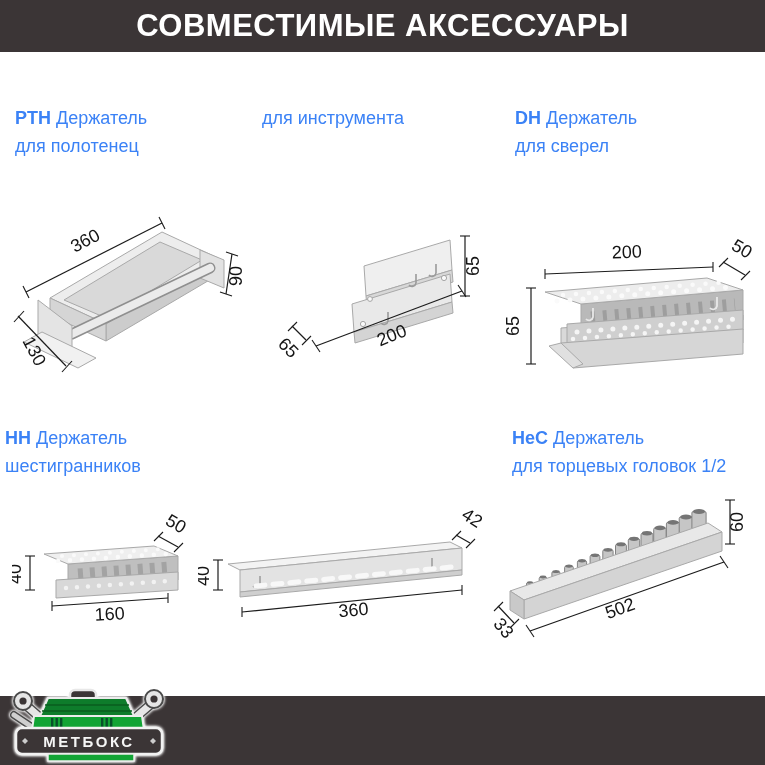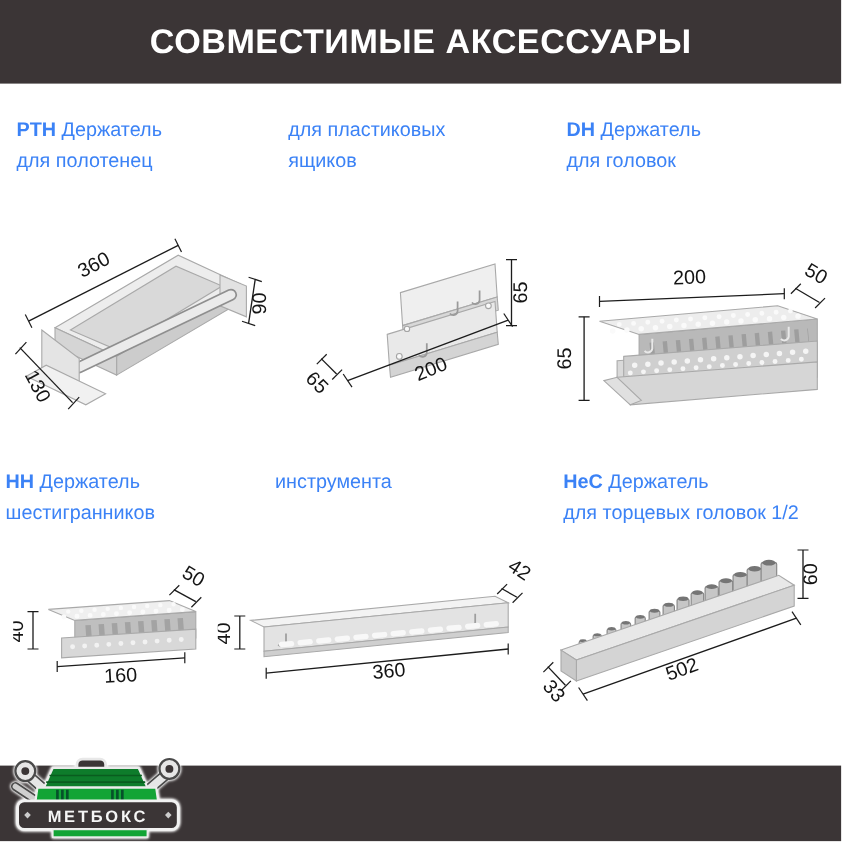--- a/index.html
+++ b/index.html
@@ -1,21 +1,21 @@
 <!DOCTYPE html>
 <html><head>
 <meta charset="utf-8">
 <style>
   html,body{margin:0;padding:0;background:#ffffff;}
   #page{
     position:relative;width:765px;height:765px;overflow:hidden;background:#ffffff;
     font-family:"Liberation Sans","DejaVu Sans",sans-serif;color:#151515;
   }
   .bar{position:absolute;left:0;width:765px;background:#3b3536;}
-  #header-bar{top:0;height:76px;display:flex;align-items:center;justify-content:center;}
+  #header-bar{top:0;height:52px;display:flex;align-items:center;justify-content:center;}
   #header-title{color:#ffffff;font-size:31px;font-weight:bold;letter-spacing:0.5px;}
   #footer-bar{top:696px;height:69px;}
   .ptitle{position:absolute;text-align:left;font-size:18px;line-height:28px;color:#3b82f6;}
   .ptitle .ln{white-space:nowrap;}
   .ptitle b{font-weight:bold;}
   .pimg{position:absolute;}
   svg text{font-family:"Liberation Sans","DejaVu Sans",sans-serif;font-size:18px;fill:#141414;}
   svg .dim{stroke:#1c1c1c;stroke-width:1.2;}
   svg .tick{stroke:#1c1c1c;stroke-width:1.1;}
   svg .face{stroke:#a9a9a9;stroke-width:1;}
@@ -29,26 +29,25 @@
 
   <div class="bar" id="header-bar">
     <div id="header-title">СОВМЕСТИМЫЕ АКСЕССУАРЫ</div>
   </div>
 
   <div class="ptitle" style="left:15px;top:104px;width:220px;">
     <div class="ln"><b>PTH</b> <span>Держатель</span></div>
     <div class="ln">для полотенец</div>
   </div>
   <div class="ptitle" style="left:262px;top:104px;width:240px;">
-    <div class="ln">для пластиковых</div>
-    <div class="ln">ящиков</div>
+    <div class="ln">для инструмента</div>
   </div>
   <div class="ptitle" style="left:515px;top:104px;width:230px;">
     <div class="ln"><b>DH</b> <span>Держатель</span></div>
-    <div class="ln">для головок</div>
+    <div class="ln">для сверел</div>
   </div>
 
   <svg class="pimg" style="left:12px;top:196px;" width="238" height="196" viewBox="0 0 238 196">
     <line class="dim" x1="14" y1="96" x2="150" y2="27"></line>
     <line class="tick" x1="11" y1="90" x2="17" y2="102"></line>
       <line class="tick" x1="147" y1="21" x2="153" y2="33"></line>
     <polygon class="face" points="38,102 150,36 206,62 94,128" fill="#ededed"></polygon>
     <polygon class="face" points="52,104 148,46 190,64 94,122" fill="#d9d9d9"></polygon>
     <polygon class="face" points="94,128 206,62 206,79 94,145" fill="#cccccc"></polygon>
     <polygon class="face" points="38,102 94,128 94,145 38,119" fill="#d5d5d5"></polygon>
@@ -119,21 +118,20 @@
     <text text-anchor="middle" transform="translate(122,62) rotate(-2)">200</text>
     <text text-anchor="middle" transform="translate(234,58) rotate(30)">50</text>
     <text text-anchor="middle" transform="translate(14,130) rotate(-90)">65</text>
   </svg>
 
   <div class="ptitle" style="left:5px;top:424px;width:220px;">
     <div class="ln"><b>HH</b> <span>Держатель</span></div>
     <div class="ln">шестигранников</div>
   </div>
   <div class="ptitle" style="left:250px;top:424px;width:230px;">
-    <div class="ln">инструмента</div>
   </div>
   <div class="ptitle" style="left:512px;top:424px;width:268px;">
     <div class="ln"><b>HeC</b> <span>Держатель</span></div>
     <div class="ln">для торцевых головок 1/2</div>
   </div>
 
   <svg class="pimg" style="left:12px;top:498px;" width="212" height="145" viewBox="0 0 212 145">
     <line class="dim" x1="18" y1="58" x2="18" y2="92"></line>
     <line class="tick" x1="13" y1="58" x2="23" y2="58"></line>
       <line class="tick" x1="13" y1="92" x2="23" y2="92"></line>

